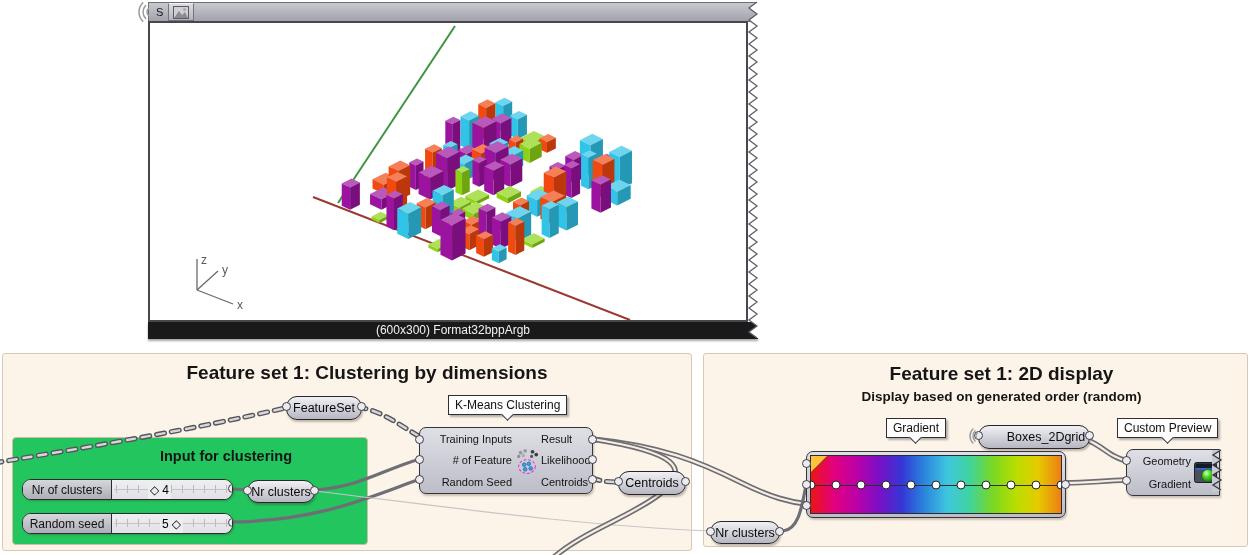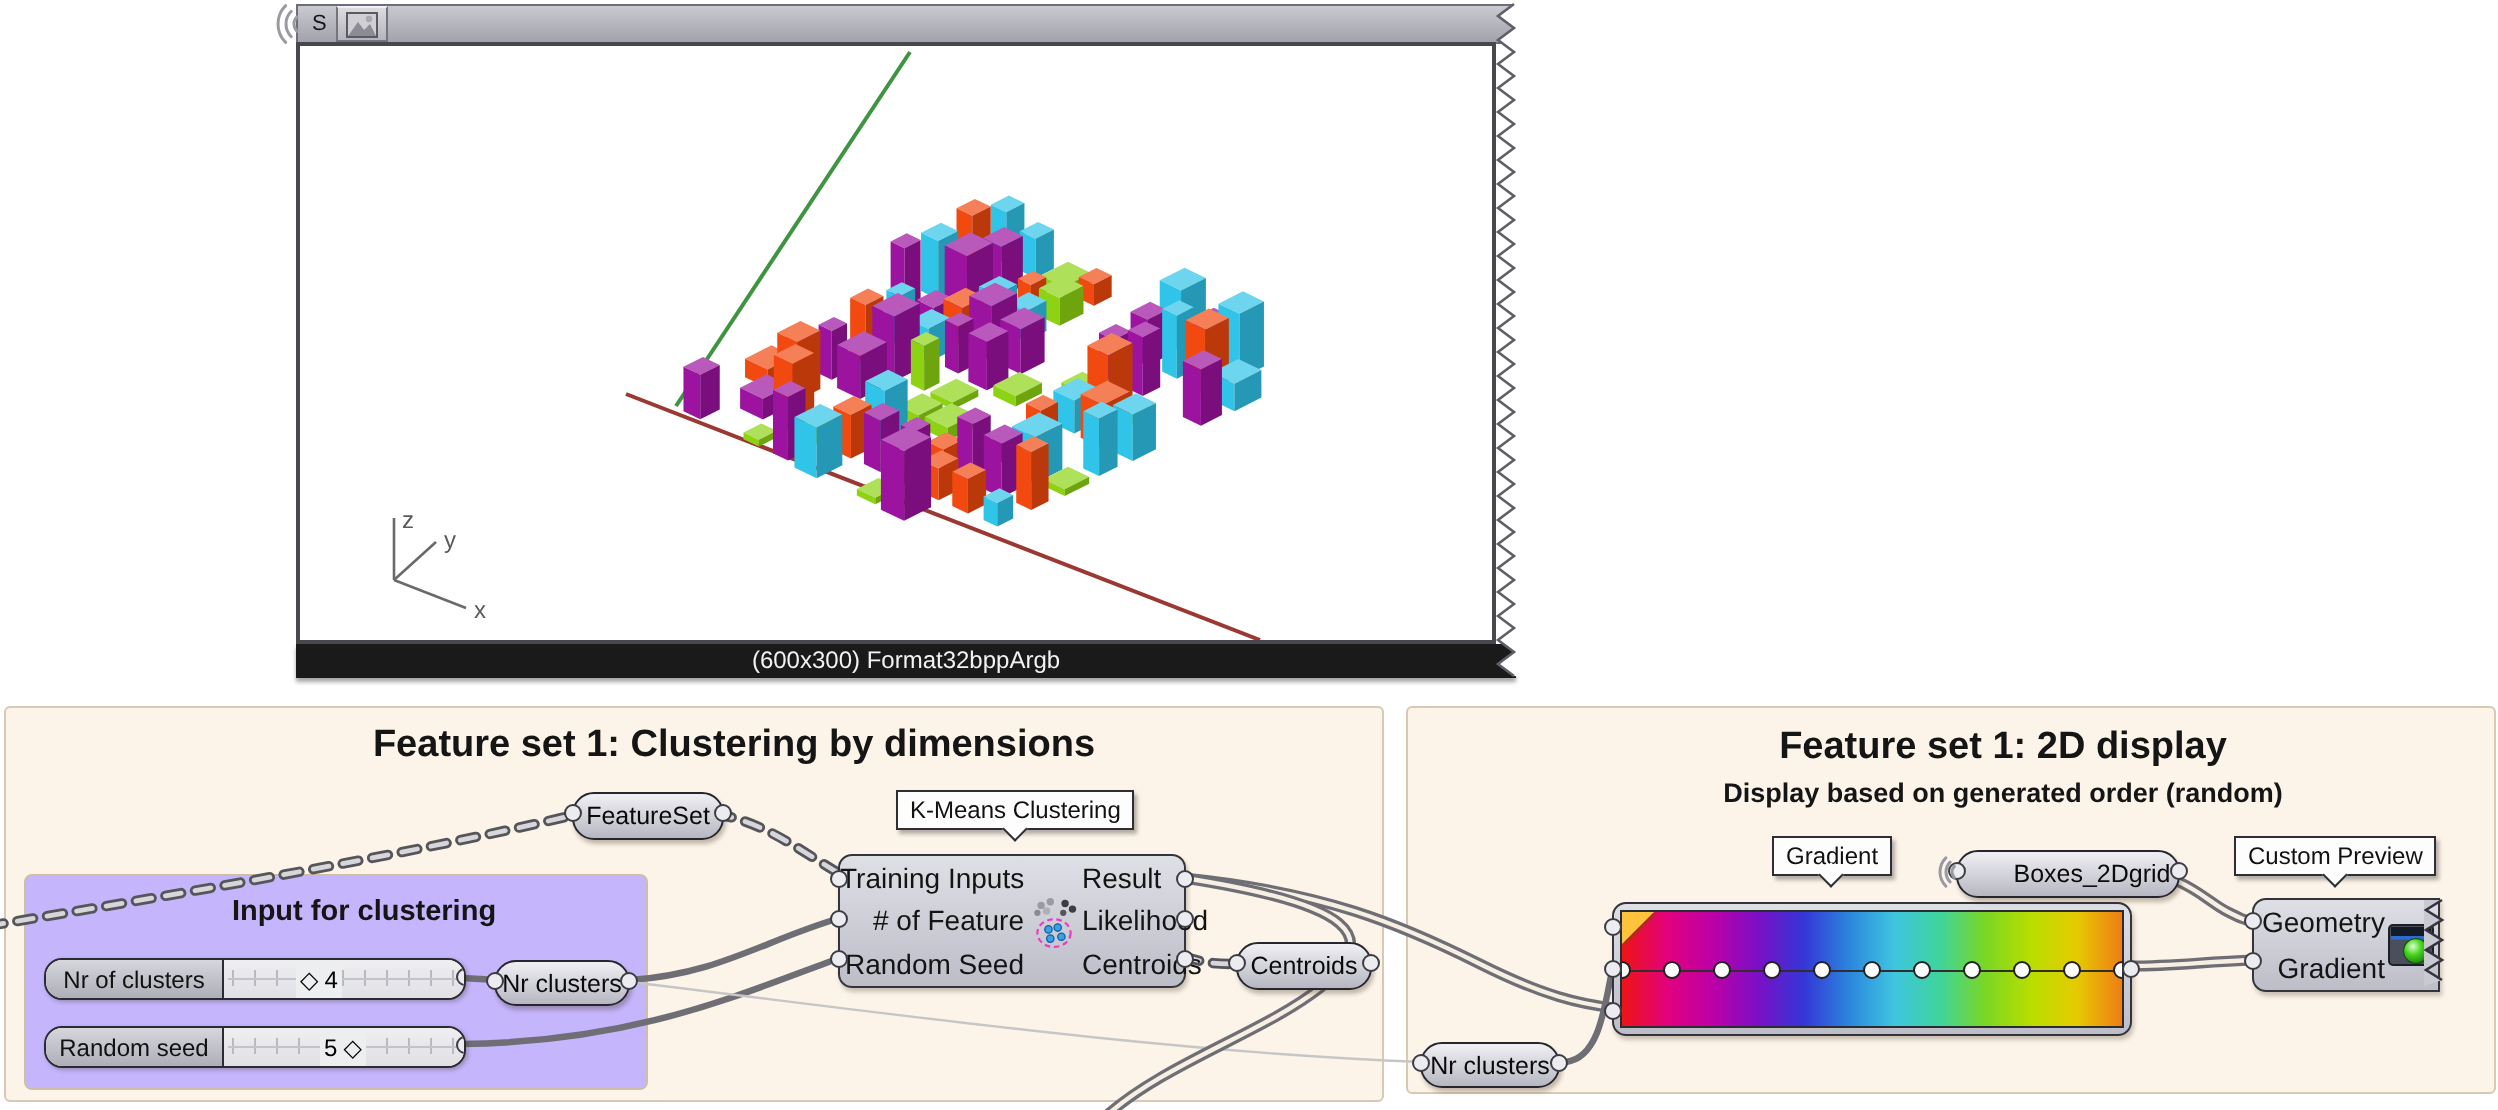--- a/index.html
+++ b/index.html
@@ -3,37 +3,37 @@
 <meta charset="utf-8">
 <style>
   html,body{margin:0;padding:0;background:#fff;}
   #page{position:relative;width:1249px;height:555px;background:#ffffff;overflow:hidden;
         font-family:"Liberation Sans", sans-serif;color:#111;}
   svg.layer{position:absolute;left:0;top:0;pointer-events:none;}
   #wires{z-index:1;}
   #decor{z-index:5;}
   
   .grp{position:absolute;background:#fcf4e9;border:1px solid #d9c8b4;border-radius:3px;z-index:0;}
-  .grp-inner{position:absolute;background:#c4b5fd;border:1px solid #cfbea6;border-radius:4px;z-index:0;}
+  .grp-inner{position:absolute;background:#22c55e;border:1px solid #cfbea6;border-radius:4px;z-index:0;padding-left:44px;}
   .grp-title{font-weight:bold;font-size:19px;color:#151515;text-align:center;white-space:nowrap;}
   .grp-subtitle{font-weight:bold;font-size:13.5px;color:#151515;text-align:center;white-space:nowrap;}
   .inner-title{font-weight:bold;font-size:14.5px;color:#151515;text-align:center;white-space:nowrap;}
   
   .comp{position:absolute;background:linear-gradient(#dfdfe6,#bdbdc8);border:1.6px solid #34343c;
         border-radius:7px;box-shadow:1px 2px 2px rgba(60,40,20,.25);z-index:2;}
   .cap{position:absolute;display:flex;align-items:center;justify-content:center;
        background:linear-gradient(#f0f0f4,#b7b7c2);border:1.6px solid #26262e;border-radius:11px;
        font-size:12.5px;color:#0a0a0a;box-shadow:1px 2px 2px rgba(60,40,20,.3);z-index:2;white-space:nowrap;}
   .nub{position:absolute;width:9px;height:9px;border-radius:50%;background:#ececf0;
        border:1.6px solid #3c3c44;box-sizing:border-box;z-index:3;}
   .tip{position:absolute;background:#fdfdfd;border:1px solid #2e2e34;font-size:12px;line-height:16px;
        padding:1px 6px;box-shadow:1.5px 2px 2px rgba(0,0,0,.3);white-space:nowrap;z-index:2;}
   .tip::after{content:"";position:absolute;left:50%;bottom:-5px;width:8px;height:8px;margin-left:-5px;
        background:#fdfdfd;border-right:1px solid #2e2e34;border-bottom:1px solid #2e2e34;transform:rotate(45deg);}
-  .pcol{font-size:14px;color:#141414;display:flex;flex-direction:column;justify-content:space-around;}
+  .pcol{font-size:11px;color:#141414;display:flex;flex-direction:column;justify-content:space-around;}
   .pcol div{white-space:nowrap;}
   
   .slider{position:absolute;display:flex;height:19px;border:1.4px solid #2b2b32;border-radius:9px;
           overflow:hidden;background:#e9e9ec;box-shadow:1px 1px 2px rgba(60,40,20,.3);z-index:2;}
   .sl-label{width:88px;background:linear-gradient(#d6d6dc,#aeaeb8);border-right:1.2px solid #2b2b32;
             font-size:12px;display:flex;align-items:center;justify-content:center;white-space:nowrap;}
   .sl-track{position:relative;flex:1;background:linear-gradient(#efeff2,#e0e0e5);}
   .sl-track::before{content:"";position:absolute;left:4px;right:4px;top:5px;height:8px;
             background:repeating-linear-gradient(90deg,#b9b9c0 0 1px,transparent 1px 11px);}
   .sl-track::after{content:"";position:absolute;left:2px;right:2px;top:9px;border-top:1px solid #c3c3ca;}

